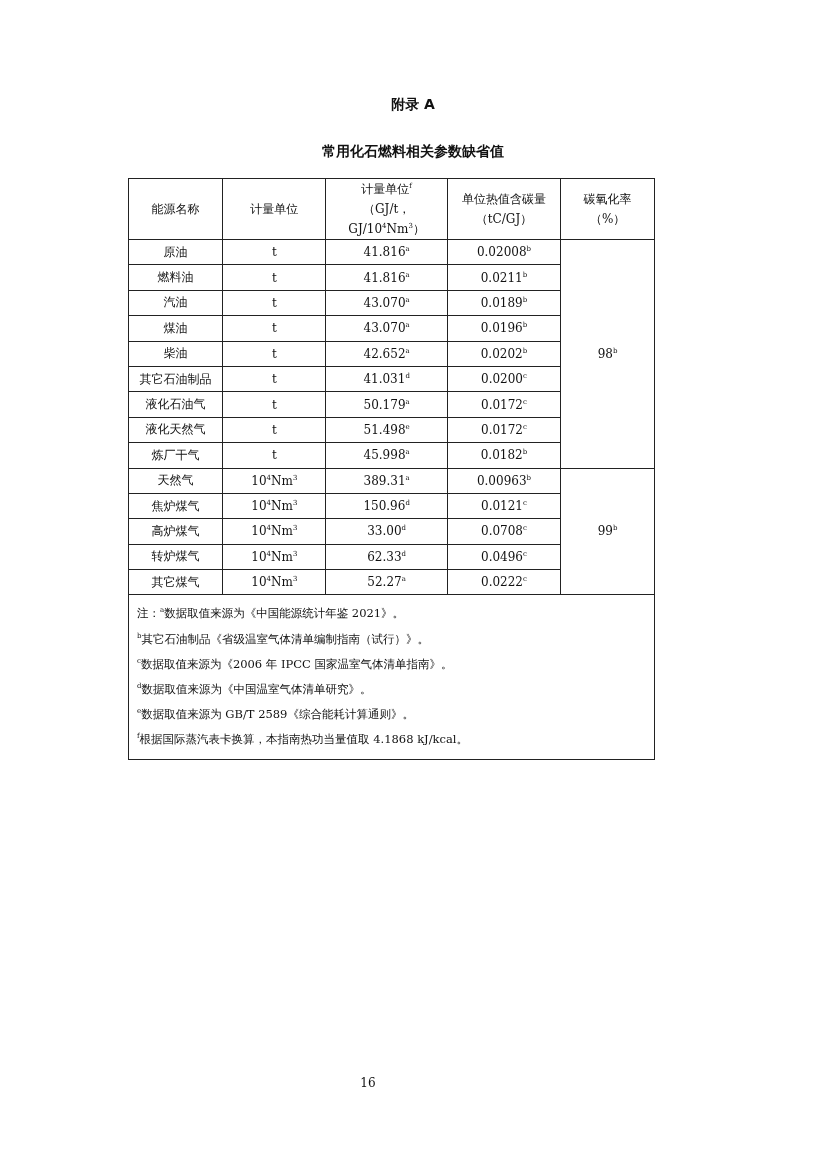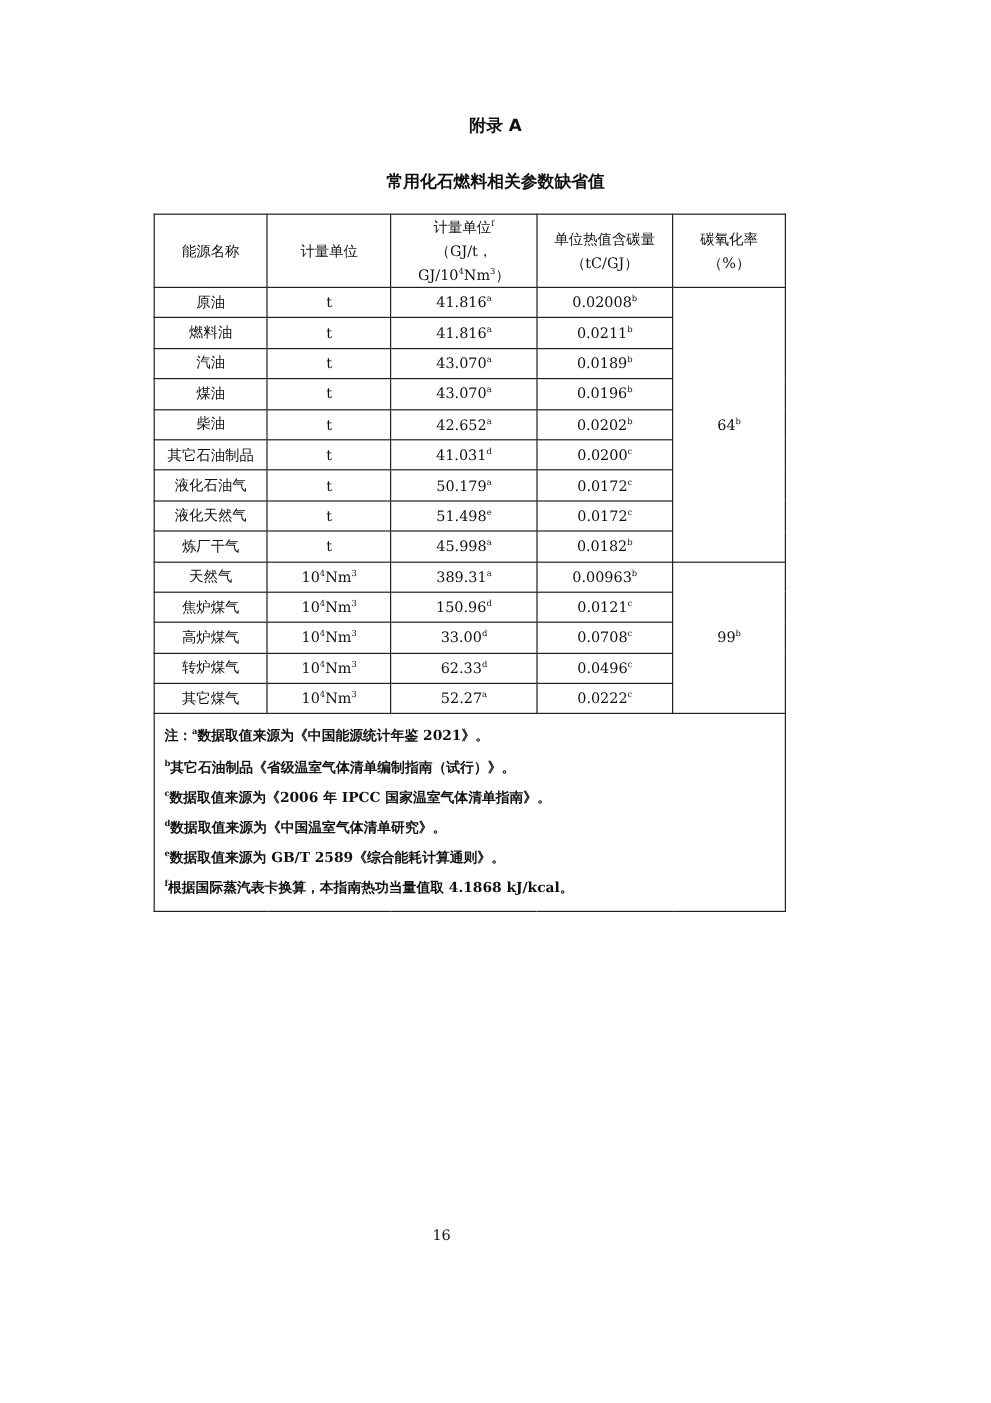--- a/index.html
+++ b/index.html
@@ -5,22 +5,22 @@
   html, body { margin:0; padding:0; background:#fff; }
   body { width:826px; height:1169px; position:relative; font-family:"DejaVu Serif","Liberation Serif",serif; color:#111; }
   .appendix-label { position:absolute; top:96px; left:0; width:826px; text-align:center; font-family:"DejaVu Sans","Liberation Sans",sans-serif; font-size:14px; font-weight:bold; }
   .doc-title { position:absolute; top:143px; left:0; width:826px; text-align:center; font-family:"DejaVu Sans","Liberation Sans",sans-serif; font-size:14px; font-weight:bold; }
   table.main { position:absolute; top:178px; left:112px; width:527px; border-collapse:collapse; font-size:12px;margin-left:16px; }
   table.main td, table.main th { border:1px solid #222; text-align:center; font-weight:normal; padding:0; }
   table.main th { height:51px; line-height:20px; }
   table.main td { height:24.4px; }
   sup { font-size:7px; vertical-align:5px; line-height:0; }
   .notes-cell { text-align:left !important; padding:6px 8px !important; }
-  .note { font-size:11.5px; line-height:25.2px;font-weight:bold; }
-  .page-number { position:absolute; top:1022px; left:0; width:736px; text-align:center; font-size:12px; }
+  .note { font-size:11.5px; line-height:25.2px; }
+  .page-number { position:absolute; top:1076px; left:0; width:736px; text-align:center; font-size:12px; }
 </style>
 </head>
 <body>
 
 <div class="appendix-label">附录 A</div>
 <div class="doc-title">常用化石燃料相关参数缺省值</div>
 
 <table class="main">
   <colgroup>
     <col style="width:127px">
@@ -46,21 +46,21 @@
         <div>（%）</div>
       </th>
     </tr>
   </thead>
   <tbody id="tbody">
       <tr>
         <td>原油</td>
         <td>t</td>
         <td><span>41.816</span><sup>a</sup></td>
         <td><span>0.02008</span><sup>b</sup></td>
-        <td rowspan="9"><span>64</span><sup>b</sup></td>
+        <td rowspan="9"><span>98</span><sup>b</sup></td>
       </tr>
       <tr>
         <td>燃料油</td>
         <td>t</td>
         <td><span>41.816</span><sup>a</sup></td>
         <td><span>0.0211</span><sup>b</sup></td>
       </tr>
       <tr>
         <td>汽油</td>
         <td>t</td>

